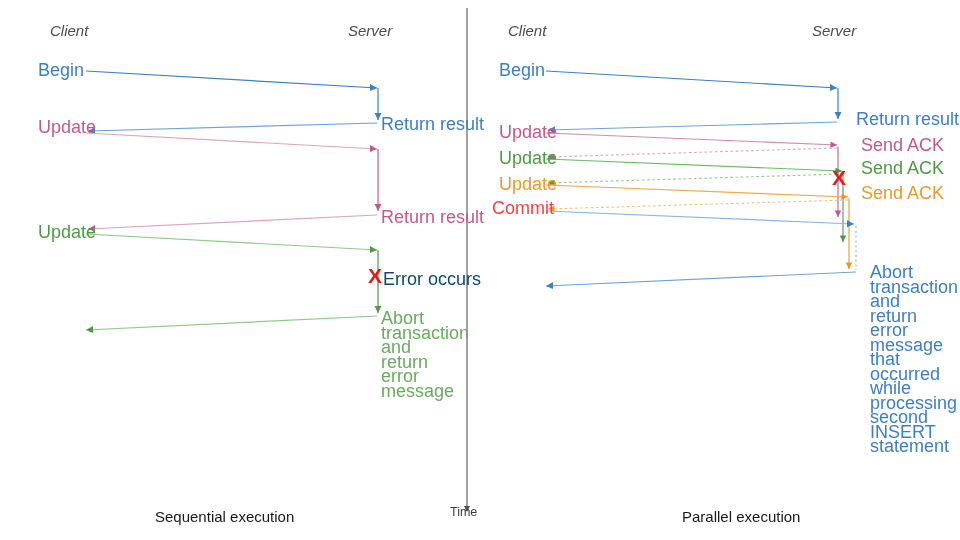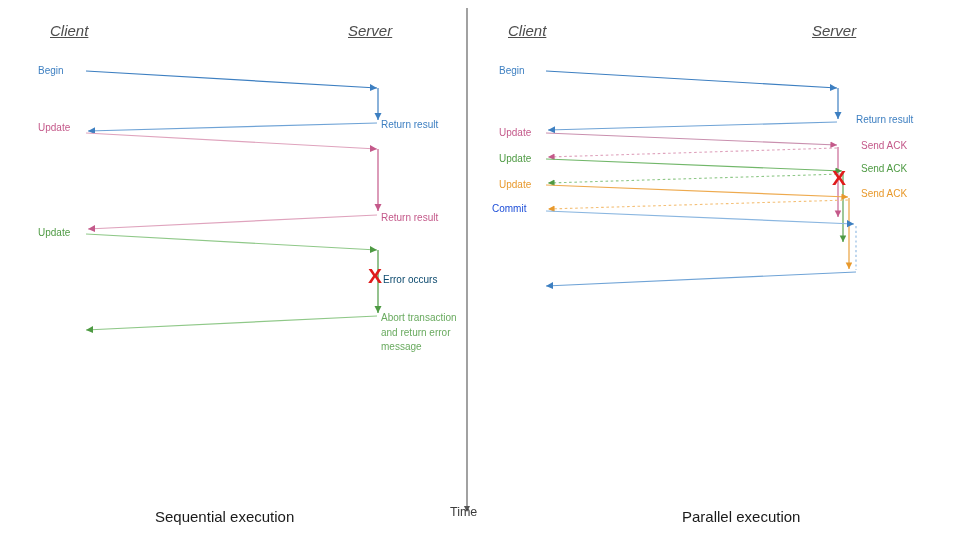--- a/index.html
+++ b/index.html
@@ -18,29 +18,28 @@
   svg.layer {
     position: absolute;
     top: 0;
     left: 0;
     width: 960px;
     height: 540px;
   }
   .lbl {
     position: absolute;
     font-family: "Liberation Sans", sans-serif;
-    font-size: 10px;
+    font-size: 18px;
     line-height: 15px;
     white-space: pre;
   }
   .lbl.italic {
     font-style: italic;
     font-size: 15px;
     color: #4d4d4d;
-    text-decoration: underline;
   }
   .lbl.caption {
     font-size: 15px;
     color: #1a1a1a;
   }
   .lbl.timeaxis {
     font-size: 12.5px;
     color: #3c3c3c;
   }
   .lbl.wrapped {
@@ -162,22 +161,23 @@
 
   <div class="lbl" style="left:499px; top:125px; color:#c4598a;">Update</div>
   <div class="lbl" style="left:861px; top:138px; color:#c4598a;">Send ACK</div>
 
   <div class="lbl" style="left:499px; top:151px; color:#4e9a43;">Update</div>
   <div class="lbl" style="left:861px; top:161px; color:#4e9a43;">Send ACK</div>
 
   <div class="lbl" style="left:499px; top:177px; color:#e8992c;">Update</div>
   <div class="lbl" style="left:861px; top:186px; color:#e8992c;">Send ACK</div>
 
-  <div class="lbl" style="left:492px; top:201px; color:#1d4ed8;">Commit</div>
+  <div class="lbl" style="left:492px; top:201px; color:#ef4444;">Commit</div>
 
   <div class="lbl bigx" style="left:832px; top:170px; color:#e01b1b;">X</div>
 
+  <div class="lbl wrapped" style="left:870px; top:265px; width:72px; color:#3d7fc1;">Abort transaction and return error message that occurred while processing second INSERT statement</div>
 
   <div class="lbl caption" style="left:682px; top:509px;">Parallel execution</div>
 
   <div class="lbl timeaxis" style="left:450px; top:505px;">Time</div>
 
 </div>
 
 </body></html>

